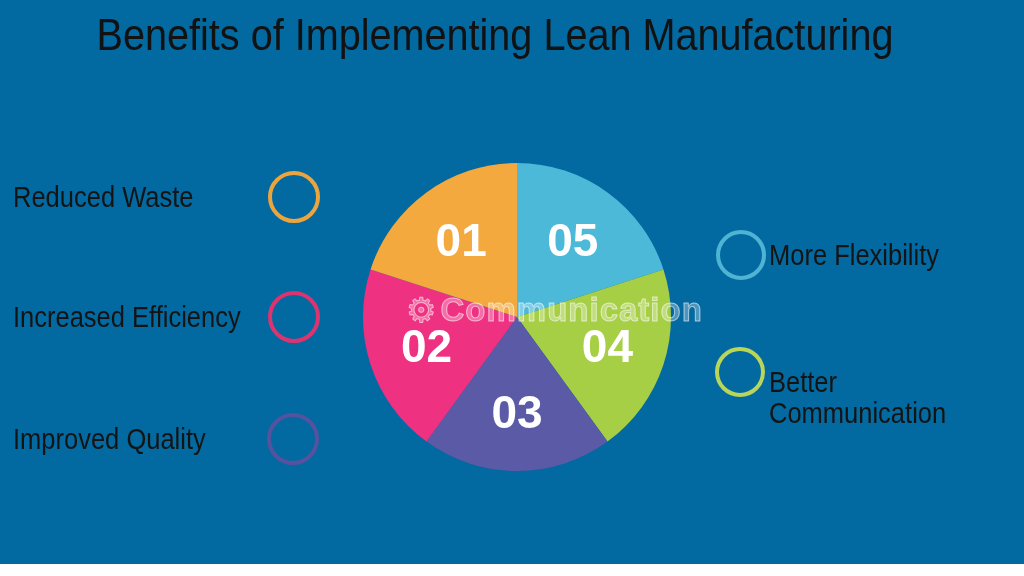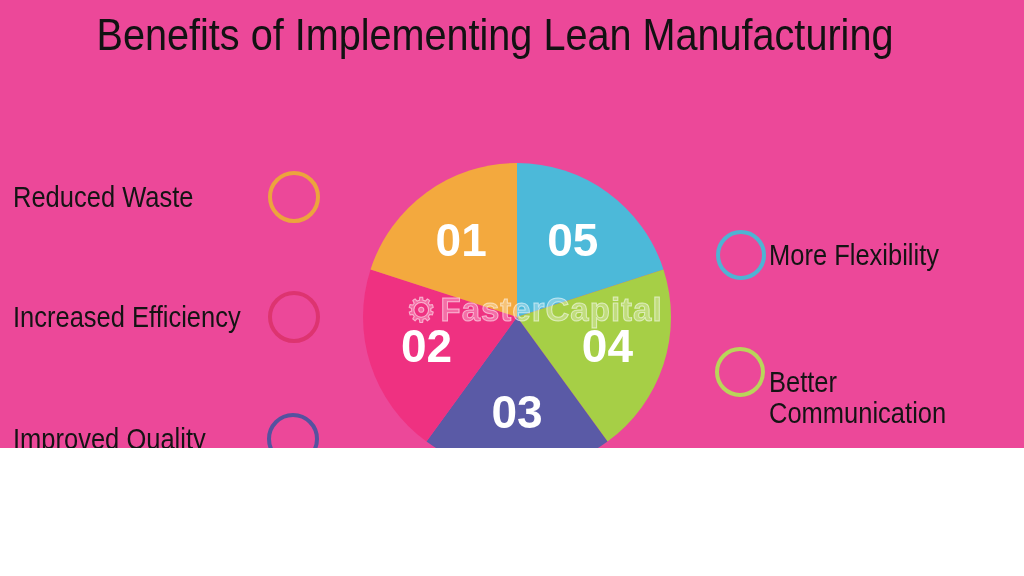--- a/index.html
+++ b/index.html
@@ -1,17 +1,17 @@
 <!DOCTYPE html>
 <html><head>
 <meta charset="utf-8">
 <style>
   html,body{margin:0;padding:0;background:#ffffff;}
   .page{
-    position:relative;width:1024px;height:448px;background:#ec4899;overflow:hidden;
+    position:relative;width:1024px;height:564px;background:#0369a1;overflow:hidden;
     font-family:"Liberation Sans","DejaVu Sans",sans-serif;color:#151515;
   }
   .title{
     position:absolute;top:10px;left:495px;white-space:nowrap;
     font-size:44px;font-weight:400;color:#121212;letter-spacing:0;
     transform:translateX(-50%) scaleX(0.9);
   }
   .label{
     position:absolute;font-size:30px;color:#141414;white-space:nowrap;
     transform:scaleX(0.85);transform-origin:left center;line-height:36px;
@@ -65,16 +65,16 @@
       <path d="M154,154 L244.52,278.59 A154,154 0 0 1 63.48,278.59 Z" fill="#5A5AA6"></path>
       <text x="154.0" y="249.0" class="slice-num" fill="#FFFFFF">03</text>
       <path d="M154,154 L63.48,278.59 A154,154 0 0 1 7.54,106.41 Z" fill="#EF3181"></path>
       <text x="63.6" y="183.4" class="slice-num" fill="#FFFFFF">02</text>
       <path d="M154,154 L7.54,106.41 A154,154 0 0 1 154.00,0.00 Z" fill="#F3A93E"></path>
       <text x="98.2" y="77.1" class="slice-num" fill="#FFFFFF">01</text>
     </svg>
 
   <div class="watermark">
     <span class="wm-gear">⚙</span>
-    <span class="wm-text">FasterCapital</span>
+    <span class="wm-text">Communication</span>
   </div>
 
 </div>
 
 </body></html>

